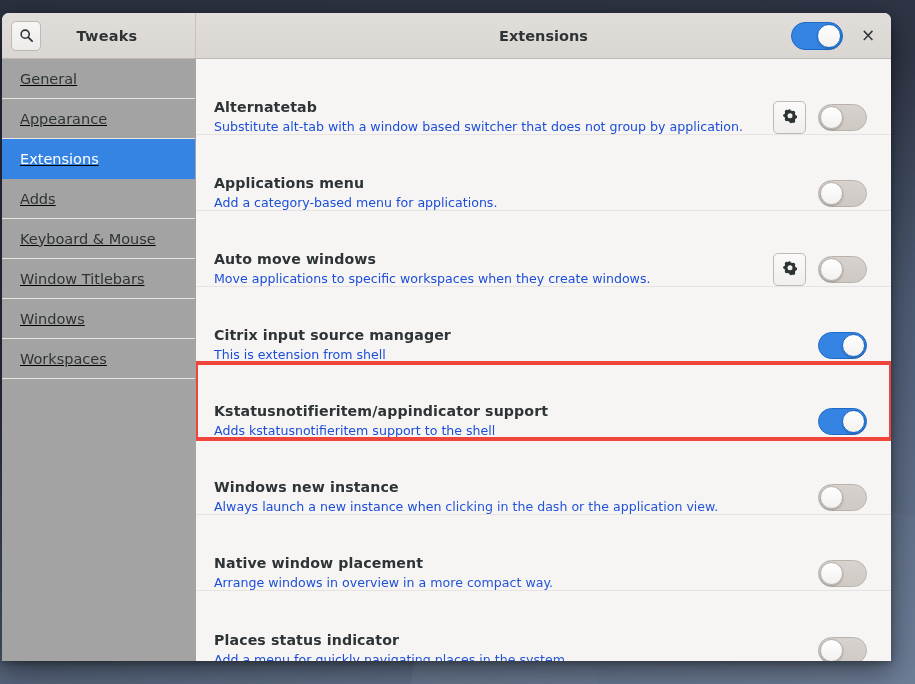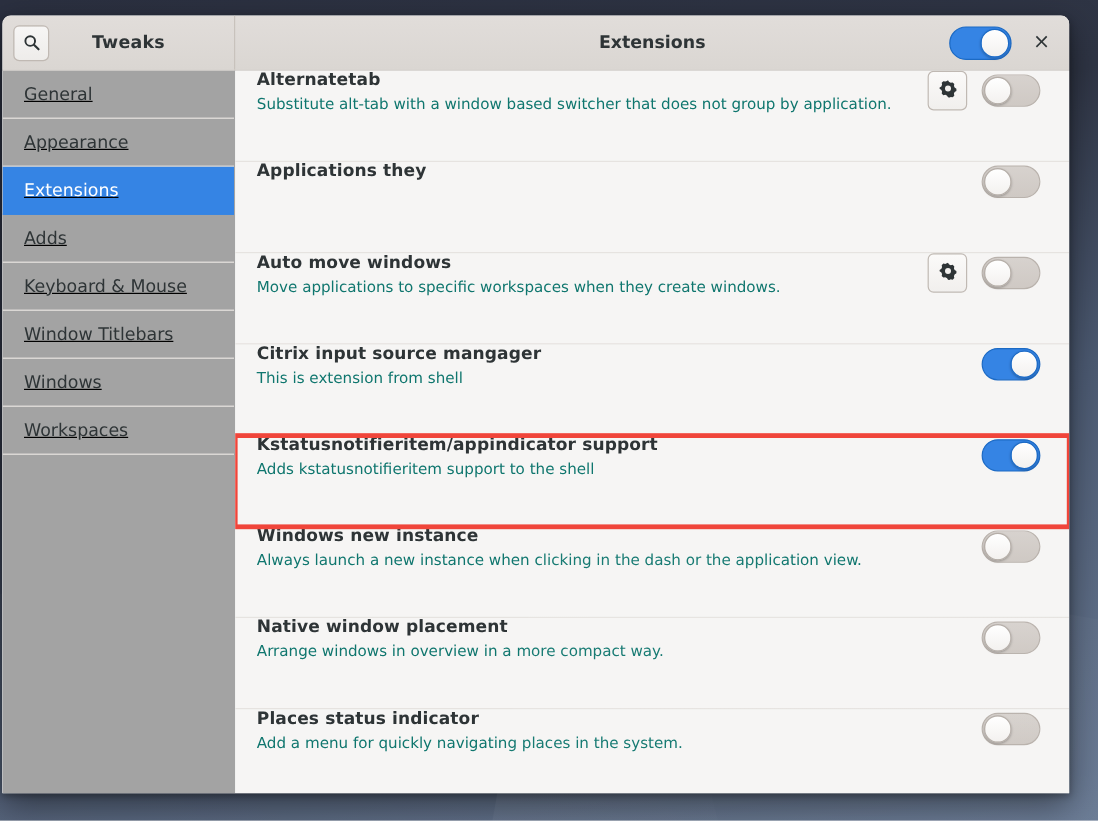--- a/index.html
+++ b/index.html
@@ -193,38 +193,38 @@
     flex: 1;
     background: #f6f5f4;
     position: relative;
     overflow: hidden;
   }
   .ext-list {
     padding: 0;
   }
   .ext-row {
     display: flex;
-    align-items: flex-start;
+    align-items: flex-end;
     min-height: 76px;
     padding: 0 24px 0 18px;
     border-bottom: 1px solid #e6e3e0;
     position: relative;
   }
   .ext-row:last-child { border-bottom: none; }
   .ext-text { flex: 1; min-width: 0; padding-right: 16px; }
   .ext-name {
     font-size: 14.2px;
     font-weight: bold;
     color: #2e3436;
     margin-bottom: 4px;
     letter-spacing: .1px;
   }
   .ext-desc {
     font-size: 12.6px;
-    color: #0f766e;
+    color: #1d4ed8;
   }
   .ext-controls {
     display: flex;
     align-items: center;
     gap: 12px;
     flex: 0 0 auto;
   }
   .gear-btn {
     width: 33px; height: 33px;
     border: 1px solid #c0b9b3;
@@ -319,21 +319,22 @@
                       <circle cx="8" cy="7.8" r="2.5" fill="#f1efed"></circle>
                     </svg></span>
                 </div>
                 <div class="switch off">
                   <div class="knob"></div>
                 </div>
               </div>
             </div>
             <div class="ext-row">
               <div class="ext-text">
-                <div class="ext-name">Applications they</div>
+                <div class="ext-name">Applications menu</div>
+                <div class="ext-desc">Add a category-based menu for applications.</div>
               </div>
               <div class="ext-controls">
                 <div class="gear-spacer"></div>
                 <div class="switch off">
                   <div class="knob"></div>
                 </div>
               </div>
             </div>
             <div class="ext-row">
               <div class="ext-text">

